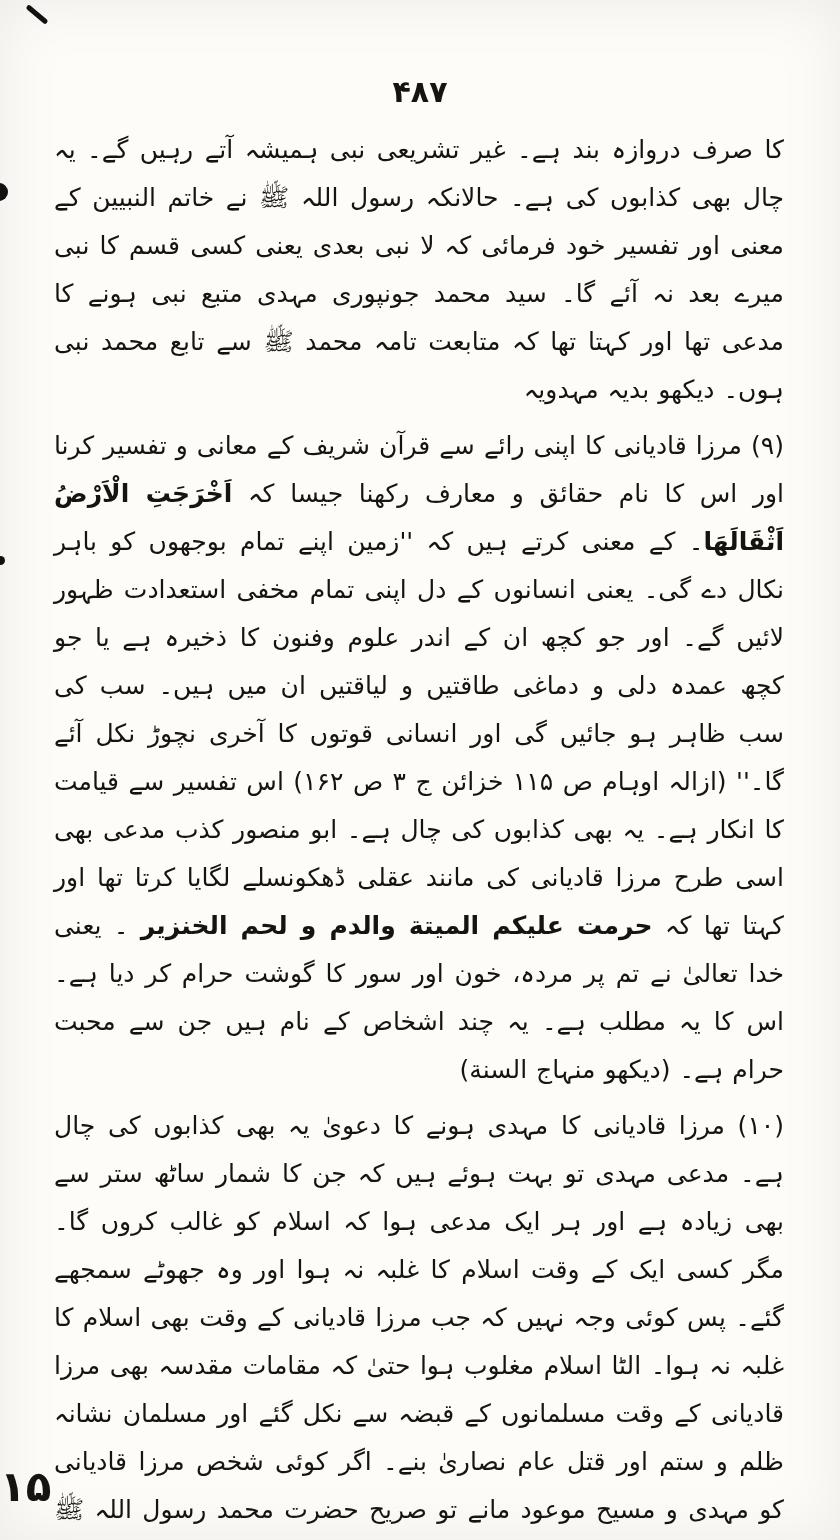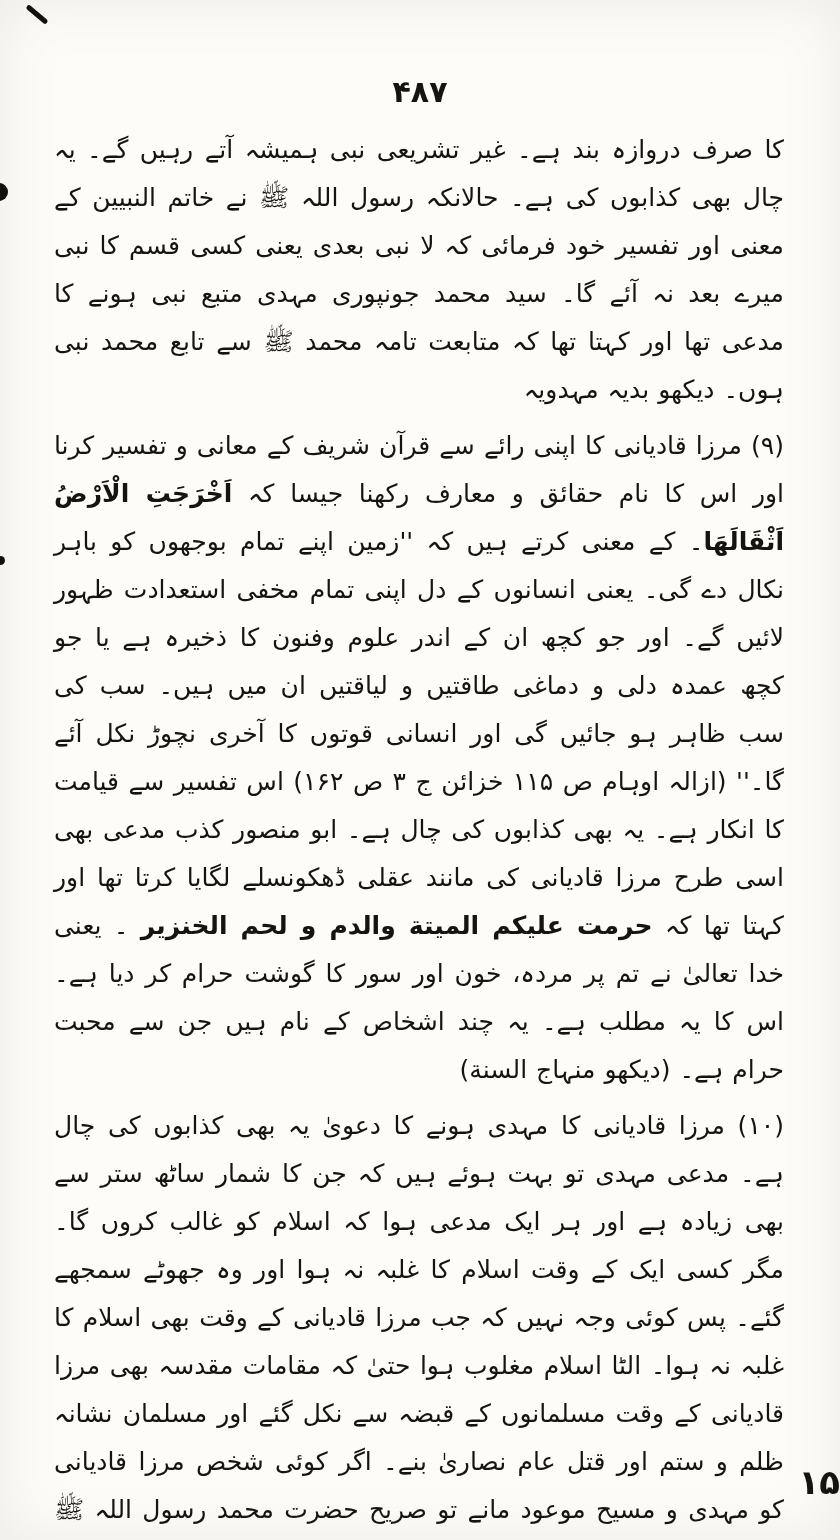--- a/index.html
+++ b/index.html
@@ -43,22 +43,22 @@
     word-spacing: 1px;
   }
   .arabic-bold {
     font-weight: bold;
   }
   .page-number-bottom {
     position: absolute;
     top: 1462px;
     left: 0;
     right: 0;
-    text-align: right;
-    font-size: 34px;
+    text-align: left;
+    font-size: 42px;
     font-weight: bold;
   }
   
   .artifact {
     position: absolute;
     background: #111;
   }
   .artifact-slash {
     top: 12px;
     right: 790px;

